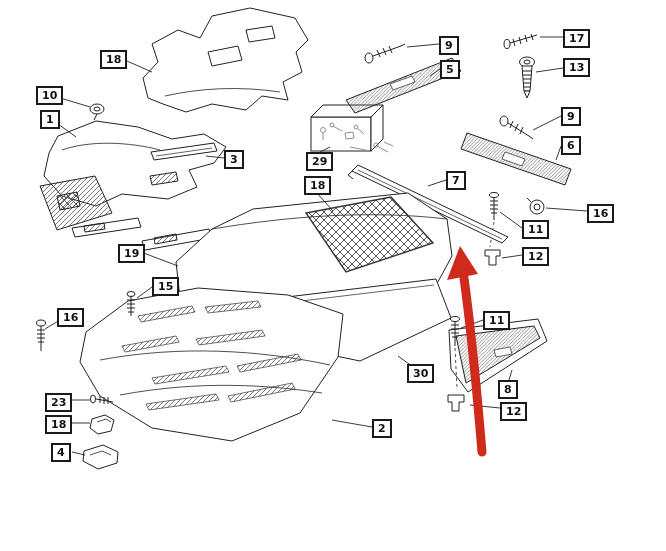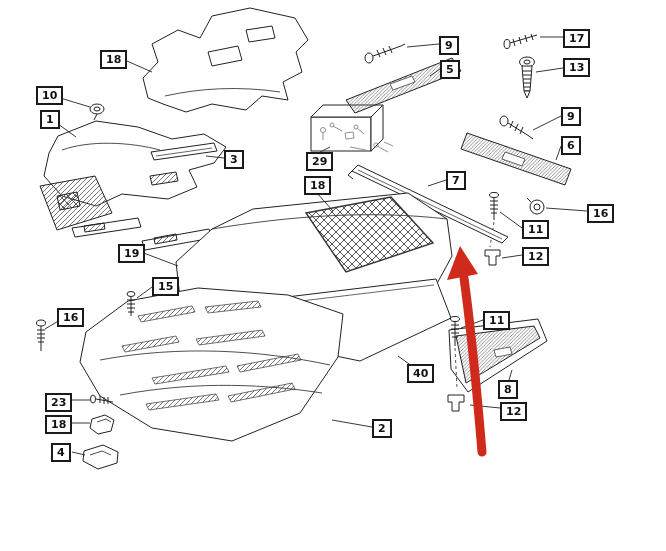--- a/index.html
+++ b/index.html
@@ -302,19 +302,19 @@
 <div class="callout" style="left:446px;top:171px">7</div>
 <div class="callout" style="left:587px;top:204px">16</div>
 <div class="callout" style="left:522px;top:220px">11</div>
 <div class="callout" style="left:522px;top:247px">12</div>
 <div class="callout" style="left:118px;top:244px">19</div>
 <div class="callout" style="left:152px;top:277px">15</div>
 <div class="callout" style="left:57px;top:308px">16</div>
 <div class="callout" style="left:483px;top:311px">11</div>
 <div class="callout" style="left:498px;top:380px">8</div>
 <div class="callout" style="left:500px;top:402px">12</div>
-<div class="callout" style="left:407px;top:364px">40</div>
+<div class="callout" style="left:407px;top:364px">30</div>
 <div class="callout" style="left:45px;top:393px">23</div>
 <div class="callout" style="left:45px;top:415px">18</div>
 <div class="callout" style="left:51px;top:443px">4</div>
 <div class="callout" style="left:372px;top:419px">2</div>
 
 </div>
 
 </body></html>

